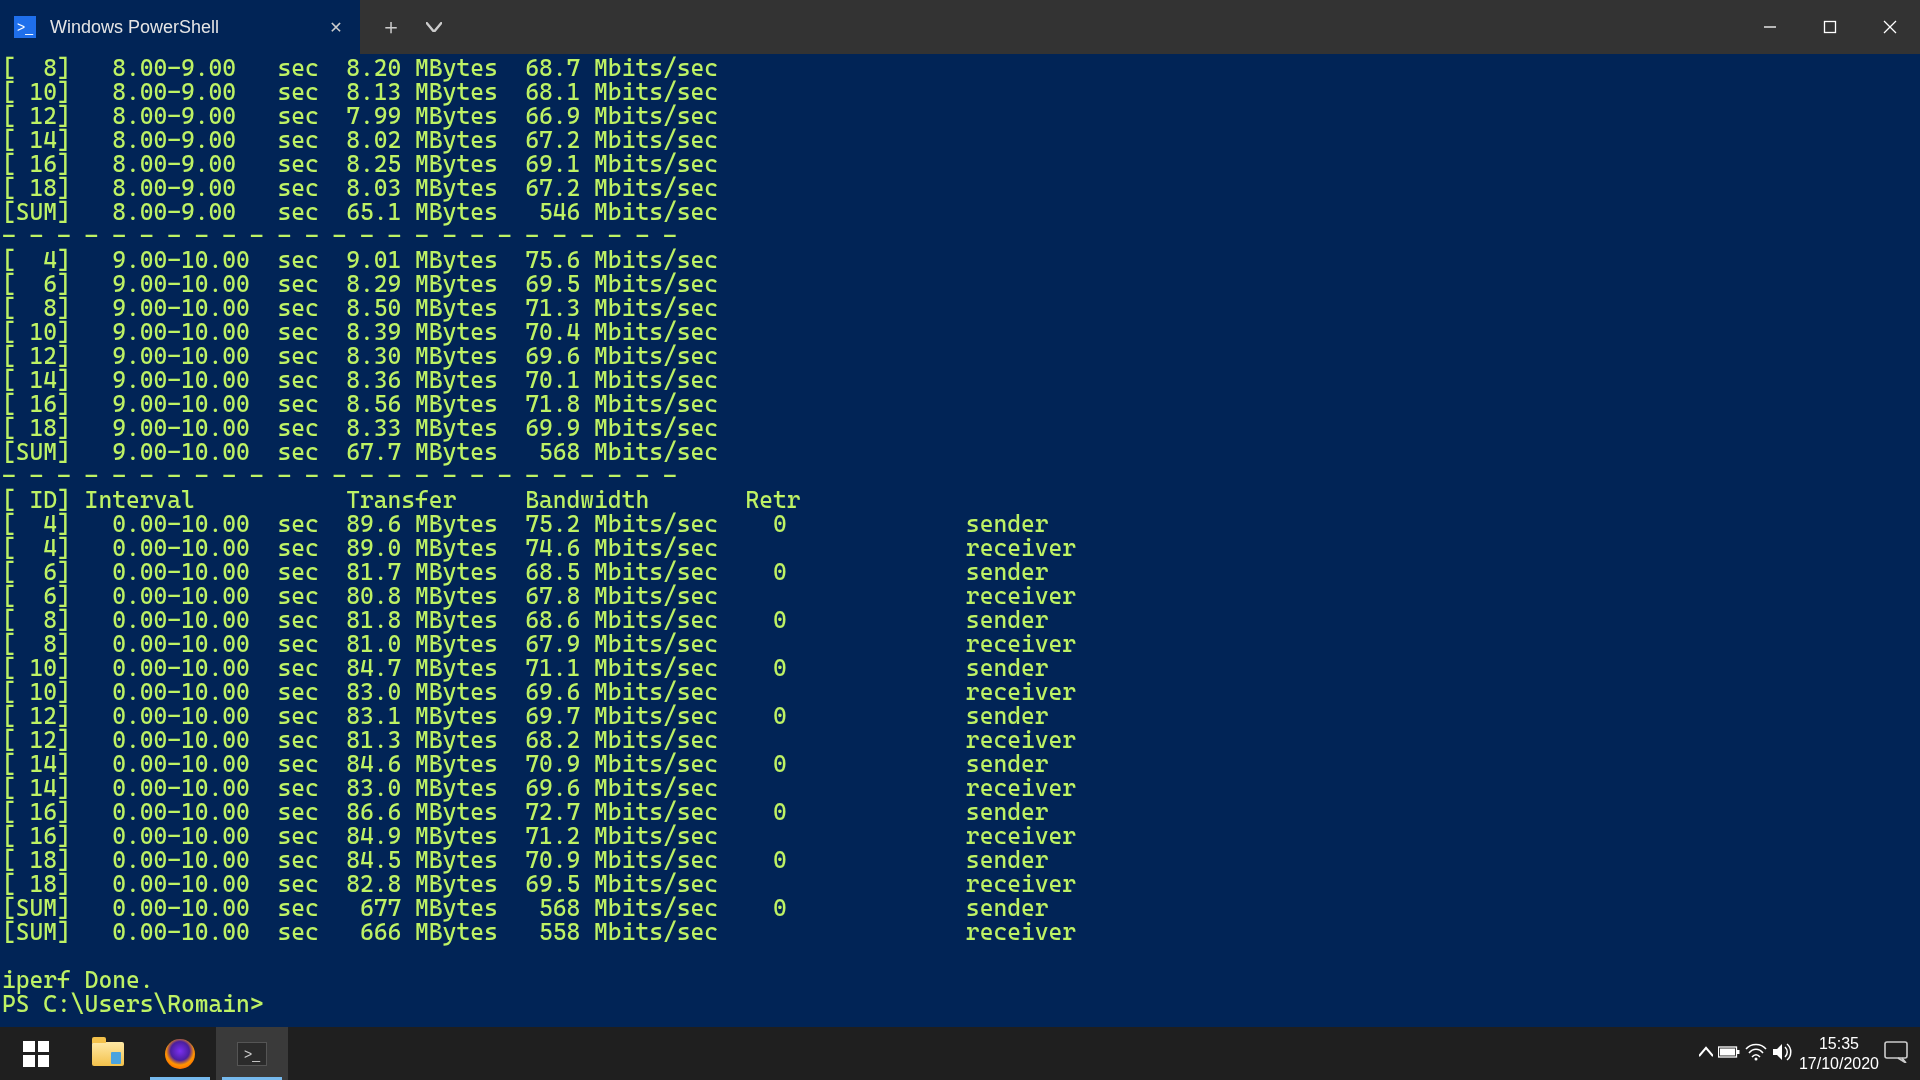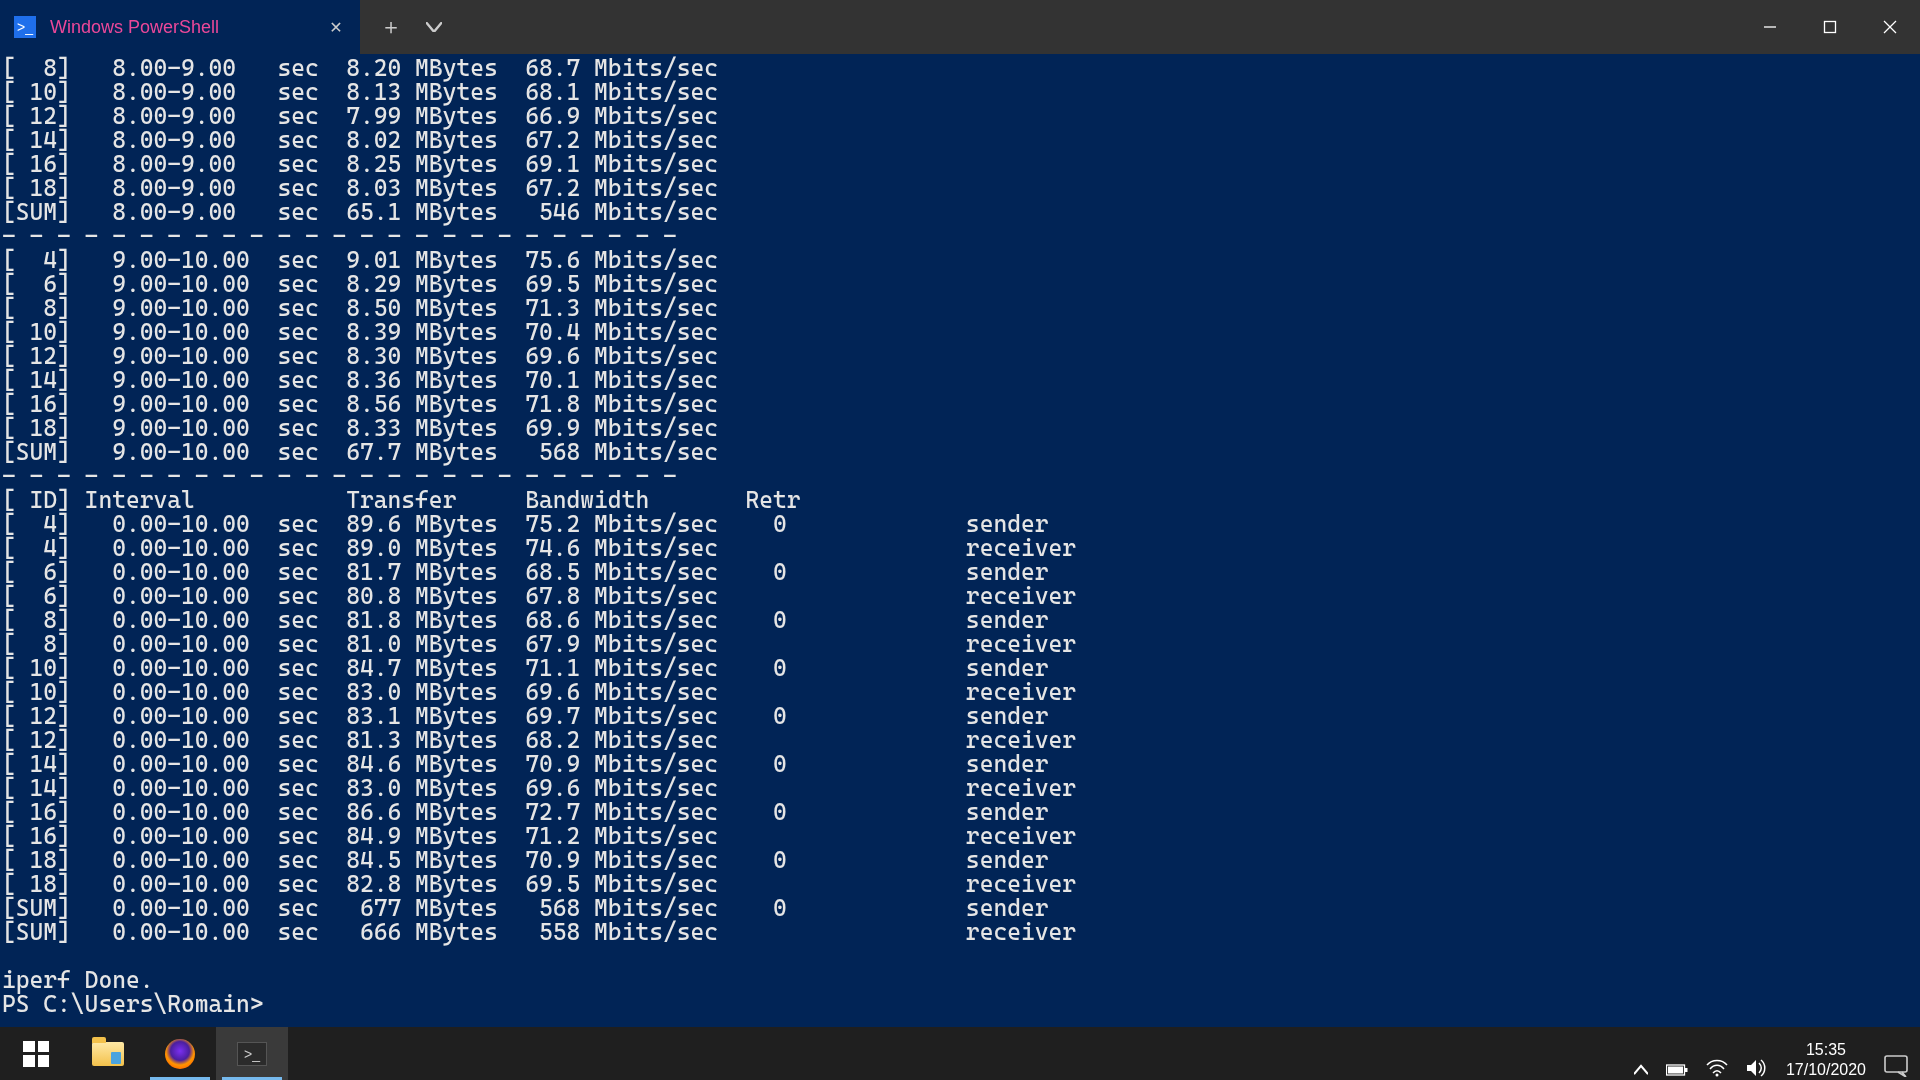--- a/index.html
+++ b/index.html
@@ -3,37 +3,37 @@
 <meta charset="utf-8">
 <style>
   * { margin: 0; padding: 0; box-sizing: border-box; }
   html, body { width: 1920px; height: 1080px; overflow: hidden; font-family: 'Segoe UI', Tahoma, sans-serif; background: #000; }
   .window { width: 1920px; height: 1080px; display: flex; flex-direction: column; }
 
   
   .titlebar { height: 54px; background: #333333; display: flex; align-items: stretch; color: #fff; }
   .tab { width: 360px; background: #012456; display: flex; align-items: center; padding: 0 14px; gap: 14px; }
   .tab-icon { width: 22px; height: 22px; background: #1f6feb; display:flex; align-items:center; justify-content:center; font-size:14px; color:#fff; }
-  .tab-title { flex: 1; font-size: 18px; color: #ec4899; }
+  .tab-title { flex: 1; font-size: 18px; color: #e5e5e5; }
   .tab-close { width: 20px; height: 20px; display:flex; align-items:center; justify-content:center; cursor:pointer; color:#ccc; font-size:16px; }
   .titlebar-btns-left { display:flex; align-items:center; gap: 24px; padding: 0 20px; color:#ccc; }
   .titlebar-spacer { flex:1; }
   .win-controls { display:flex; }
   .win-btn { width:60px; display:flex; align-items:center; justify-content:center; color:#fff; cursor:pointer; }
   .win-btn svg { width:14px; height:14px; }
 
   
-  .terminal { flex:1; background:#012456; color:#e5e5e5; font-family:'Cascadia Mono','Consolas',monospace; font-size:23.5px; line-height:24px; padding:2px 14px 0 2px; white-space:pre; overflow:hidden; letter-spacing:0px; }
+  .terminal { flex:1; background:#012456; color:#bef264; font-family:'Cascadia Mono','Consolas',monospace; font-size:23.5px; line-height:24px; padding:2px 14px 0 2px; white-space:pre; overflow:hidden; letter-spacing:0px; }
 
   
   .taskbar { height: 53px; background:#1f1f1f; display:flex; align-items:stretch; color:#fff; }
   .task-btn { width:72px; display:flex; align-items:center; justify-content:center; cursor:pointer; position:relative; }
   .task-btn.active::after { content:''; position:absolute; bottom:0; left:6px; right:6px; height:3px; background:#76b9ed; }
   .task-btn.running { background:#3a3a3a; }
-  .tray { margin-left:auto; display:flex; align-items:flex-end; gap:18px; padding:0 12px; font-size:15px; }
+  .tray { margin-left:auto; display:flex; align-items:center; gap:5px; padding:0 12px; font-size:15px; }
   .tray-icon { color:#fff; cursor:pointer; }
   .clock { display:flex; flex-direction:column; align-items:center; line-height:20px; font-size:16px; }
 
   
   .start-logo{display:grid;grid-template-columns:1fr 1fr;grid-template-rows:1fr 1fr;gap:3px;width:26px;height:26px;}
   .start-logo span{background:#fff;}
   .folder-icon{width:32px;height:24px;background:linear-gradient(#ffe9a6,#f3c14b);border-radius:2px;position:relative;}
   .folder-icon::before{content:'';position:absolute;top:-5px;left:0;width:14px;height:6px;background:#f3c14b;border-radius:2px 2px 0 0;}
   .folder-icon::after{content:'';position:absolute;right:3px;bottom:2px;width:10px;height:12px;background:#4aa3df;border-radius:1px;}
   .ff-icon{width:30px;height:30px;border-radius:50%;background:radial-gradient(circle at 50% 40%,#7b2ff2 0%,#4b1f9e 40%,#ff9500 60%,#ff3b00 100%);}

